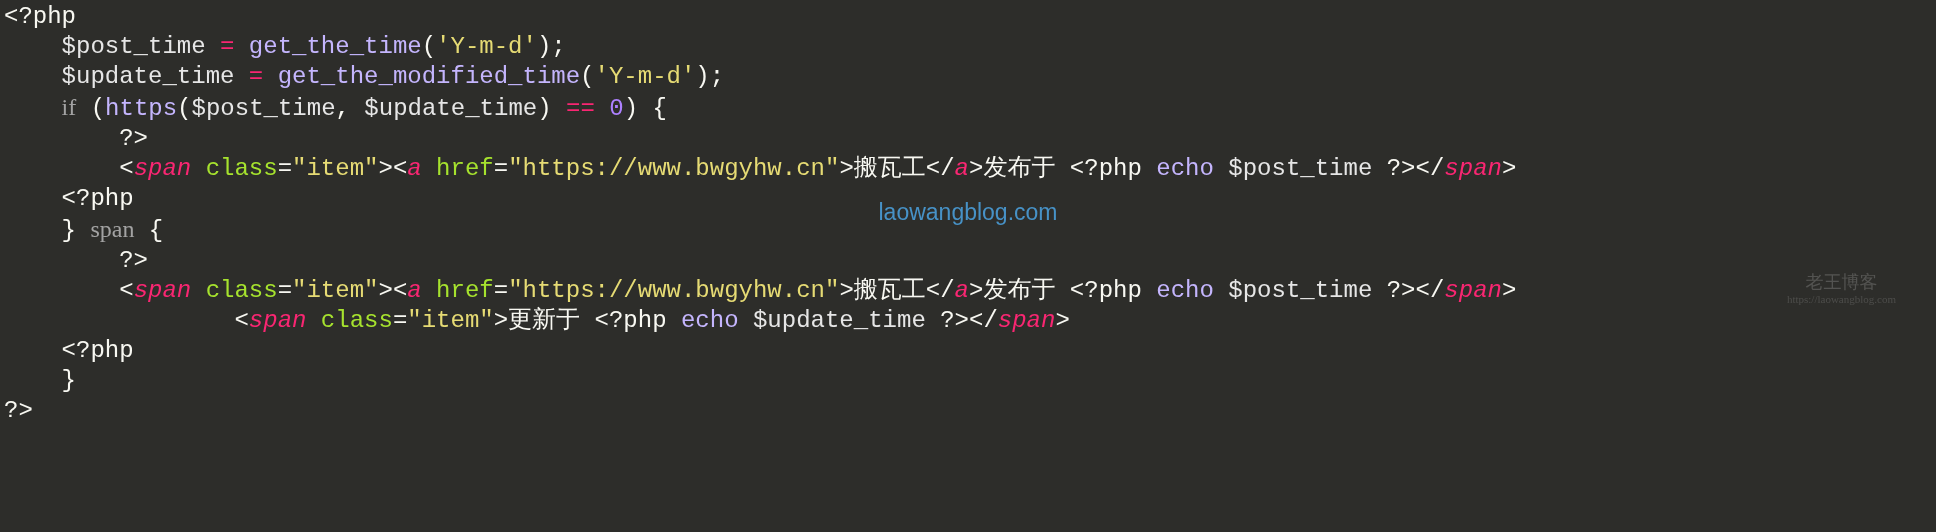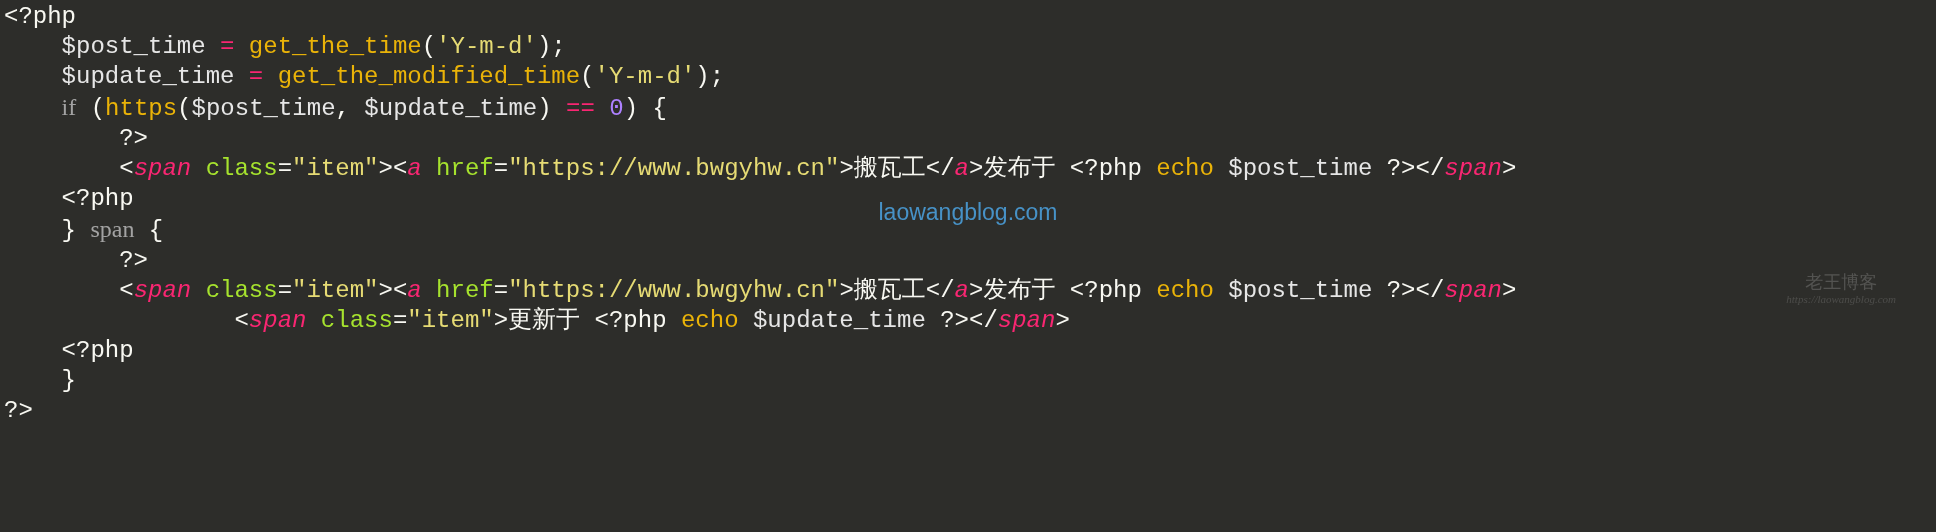--- a/index.html
+++ b/index.html
@@ -15,21 +15,21 @@
     overflow: hidden;
     position: relative;
   }
   pre {
     margin: 0;
     padding: 2px 4px;
     white-space: pre;
     font-family: inherit;
   }
   .keyword { color: #a3a3a3; font-family: Liberation Serif, serif; }      
-  .func    { color: #eab308; font-family: Liberation Mono, monospace; }      
+  .func    { color: #c4b5fd; font-family: Liberation Mono, monospace; }      
   .var     { color: #e6e6e6; text-align: right; }      
   .string  { color: #e6db74; text-align: right; }      
   .num     { color: #ae81ff; }      
   .tag     { color: #f92672; font-style: italic; }      
   .attr    { color: #a6e22e; margin-top: 8px; }      
   .punct   { color: #f8f8f2; }      
   .text    { color: #f8f8f2; }      
   .op      { color: #f92672; }
   .angle   { color: #f8f8f2; }
   .phpdelim{ color: #f8f8f2; }
@@ -52,21 +52,20 @@
     text-align: center;
     color: rgba(200,200,200,0.25);
     font-family: "SimSun", serif;
     font-size: 18px;
     line-height: 1.1;
     pointer-events: none;
   }
   .watermark-corner .sub {
     font-size: 11px;
     color: rgba(200,200,200,0.2);
-    font-style: italic;
   }
 </style>
 </head>
 <body>
 
 <pre><span class="phpdelim">&lt;?php</span>
 <span><span>    </span><span class="var">$post_time</span><span class="op"> = </span><span class="func">get_the_time</span><span class="punct">(</span><span class="string">'Y-m-d'</span><span class="punct">);</span></span>
 <span><span>    </span><span class="var">$update_time</span><span class="op"> = </span><span class="func">get_the_modified_time</span><span class="punct">(</span><span class="string">'Y-m-d'</span><span class="punct">);</span></span>
 <span><span>    </span><span class="keyword">if</span><span class="punct"> (</span><span class="func">https</span><span class="punct">(</span><span class="var">$post_time</span><span class="punct">, </span><span class="var">$update_time</span><span class="punct">) </span><span class="op">==</span><span> </span><span class="num">0</span><span class="punct">) {</span></span>
 <span><span>        </span><span class="phpdelim">?&gt;</span></span>

